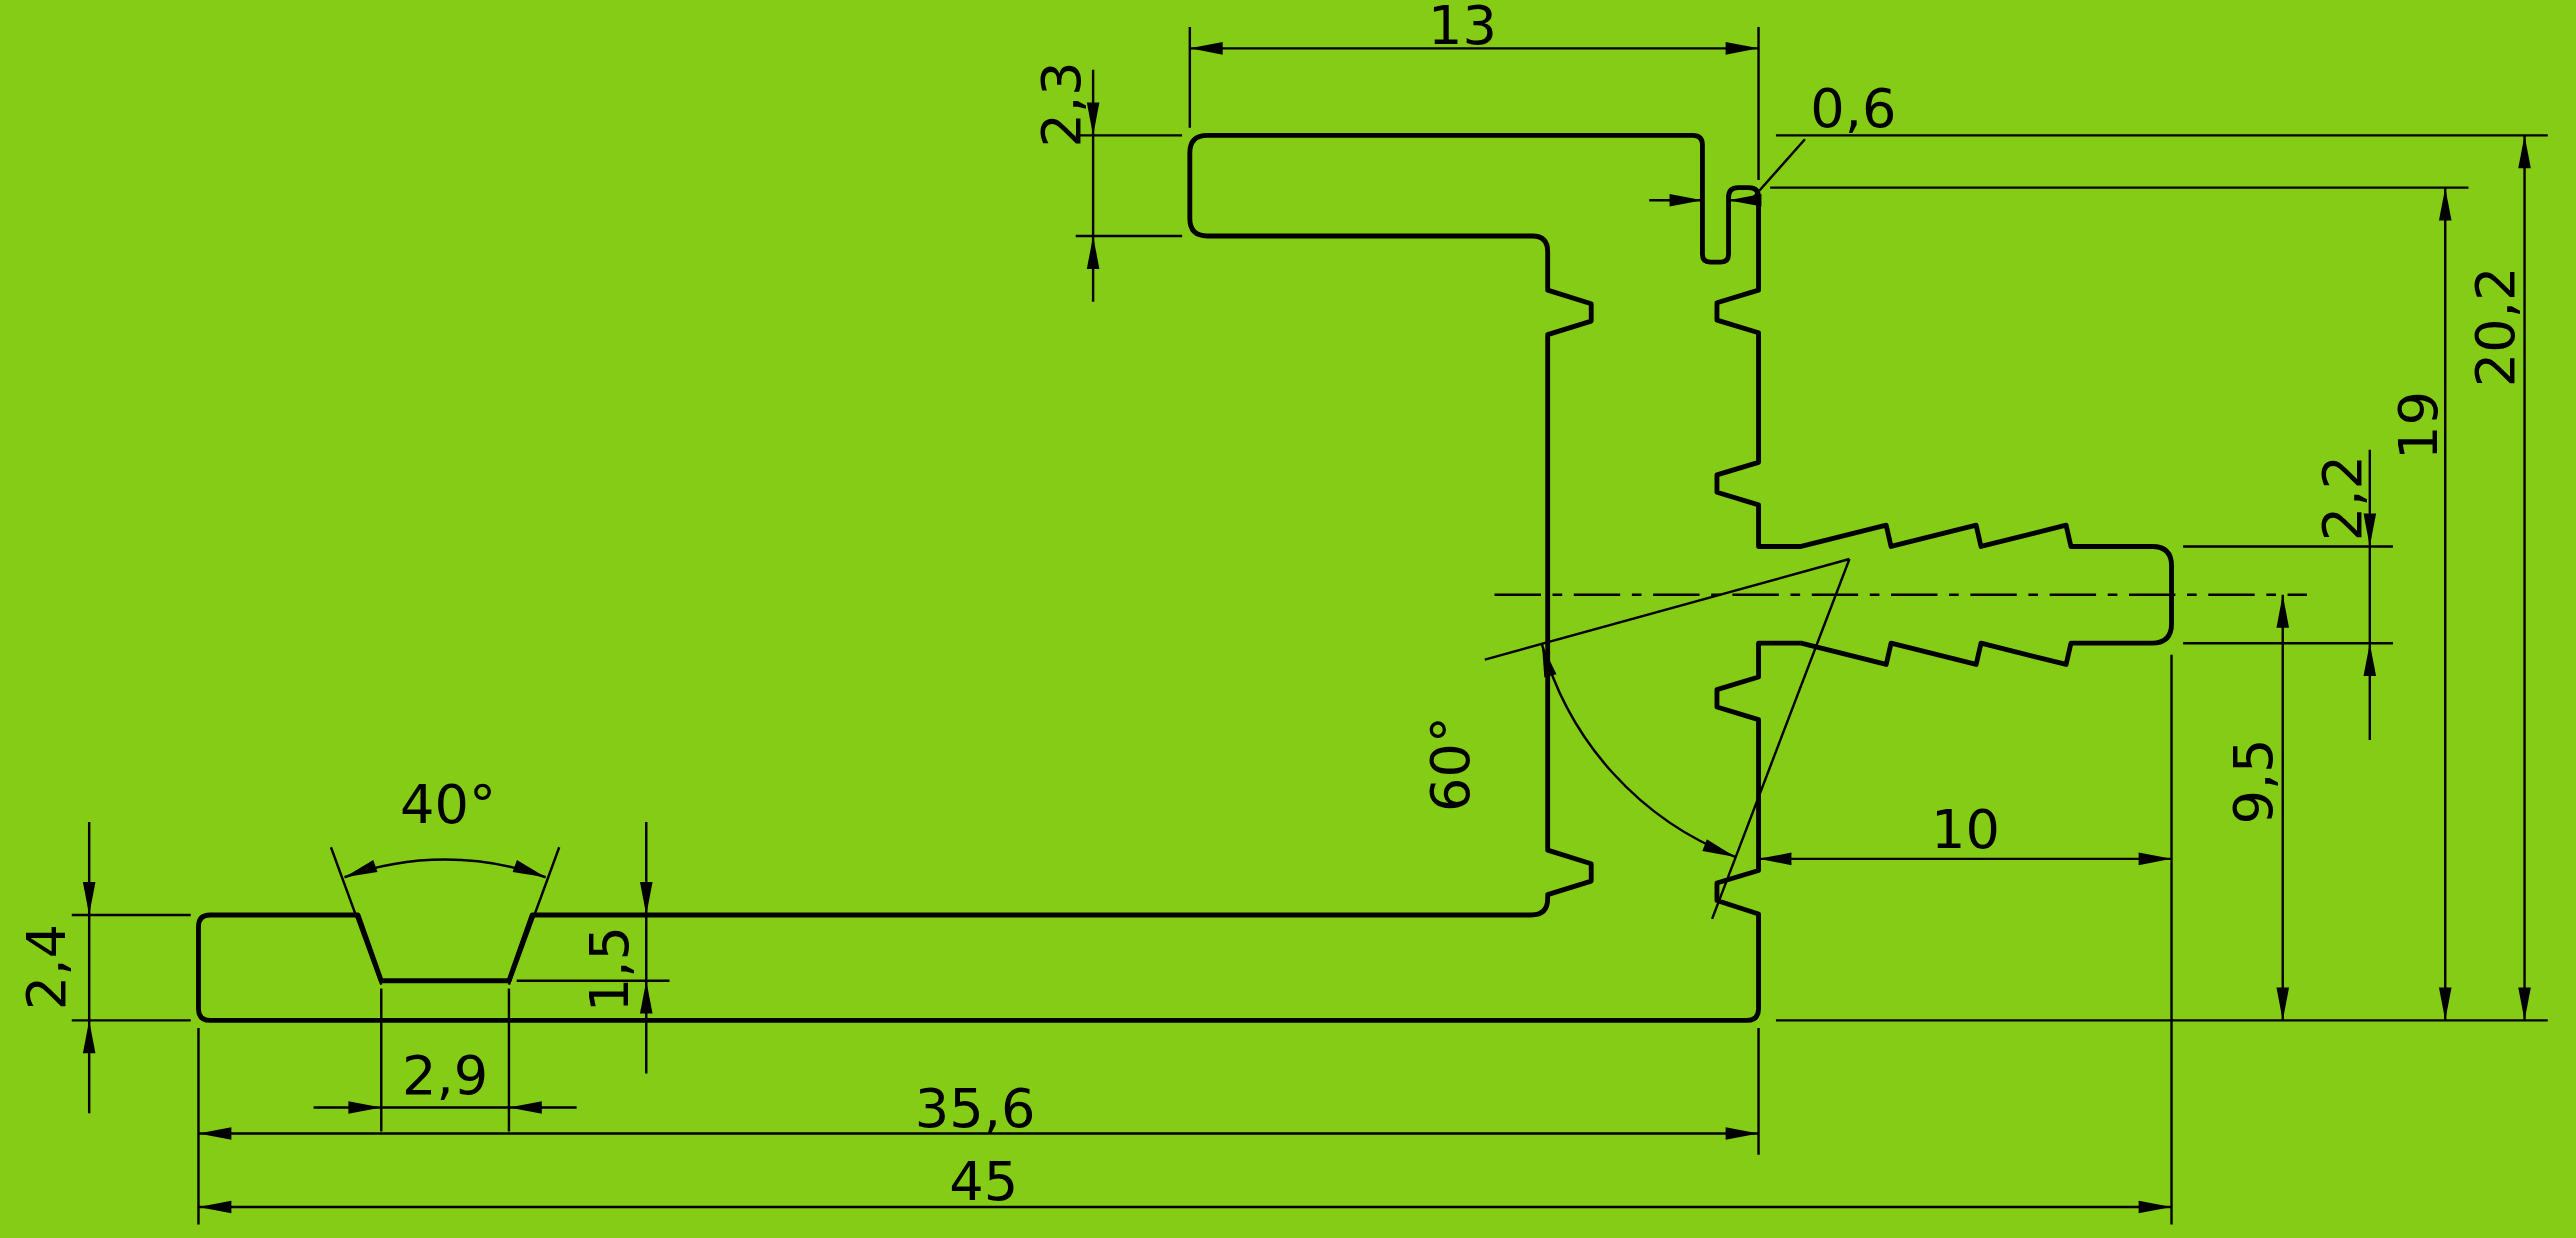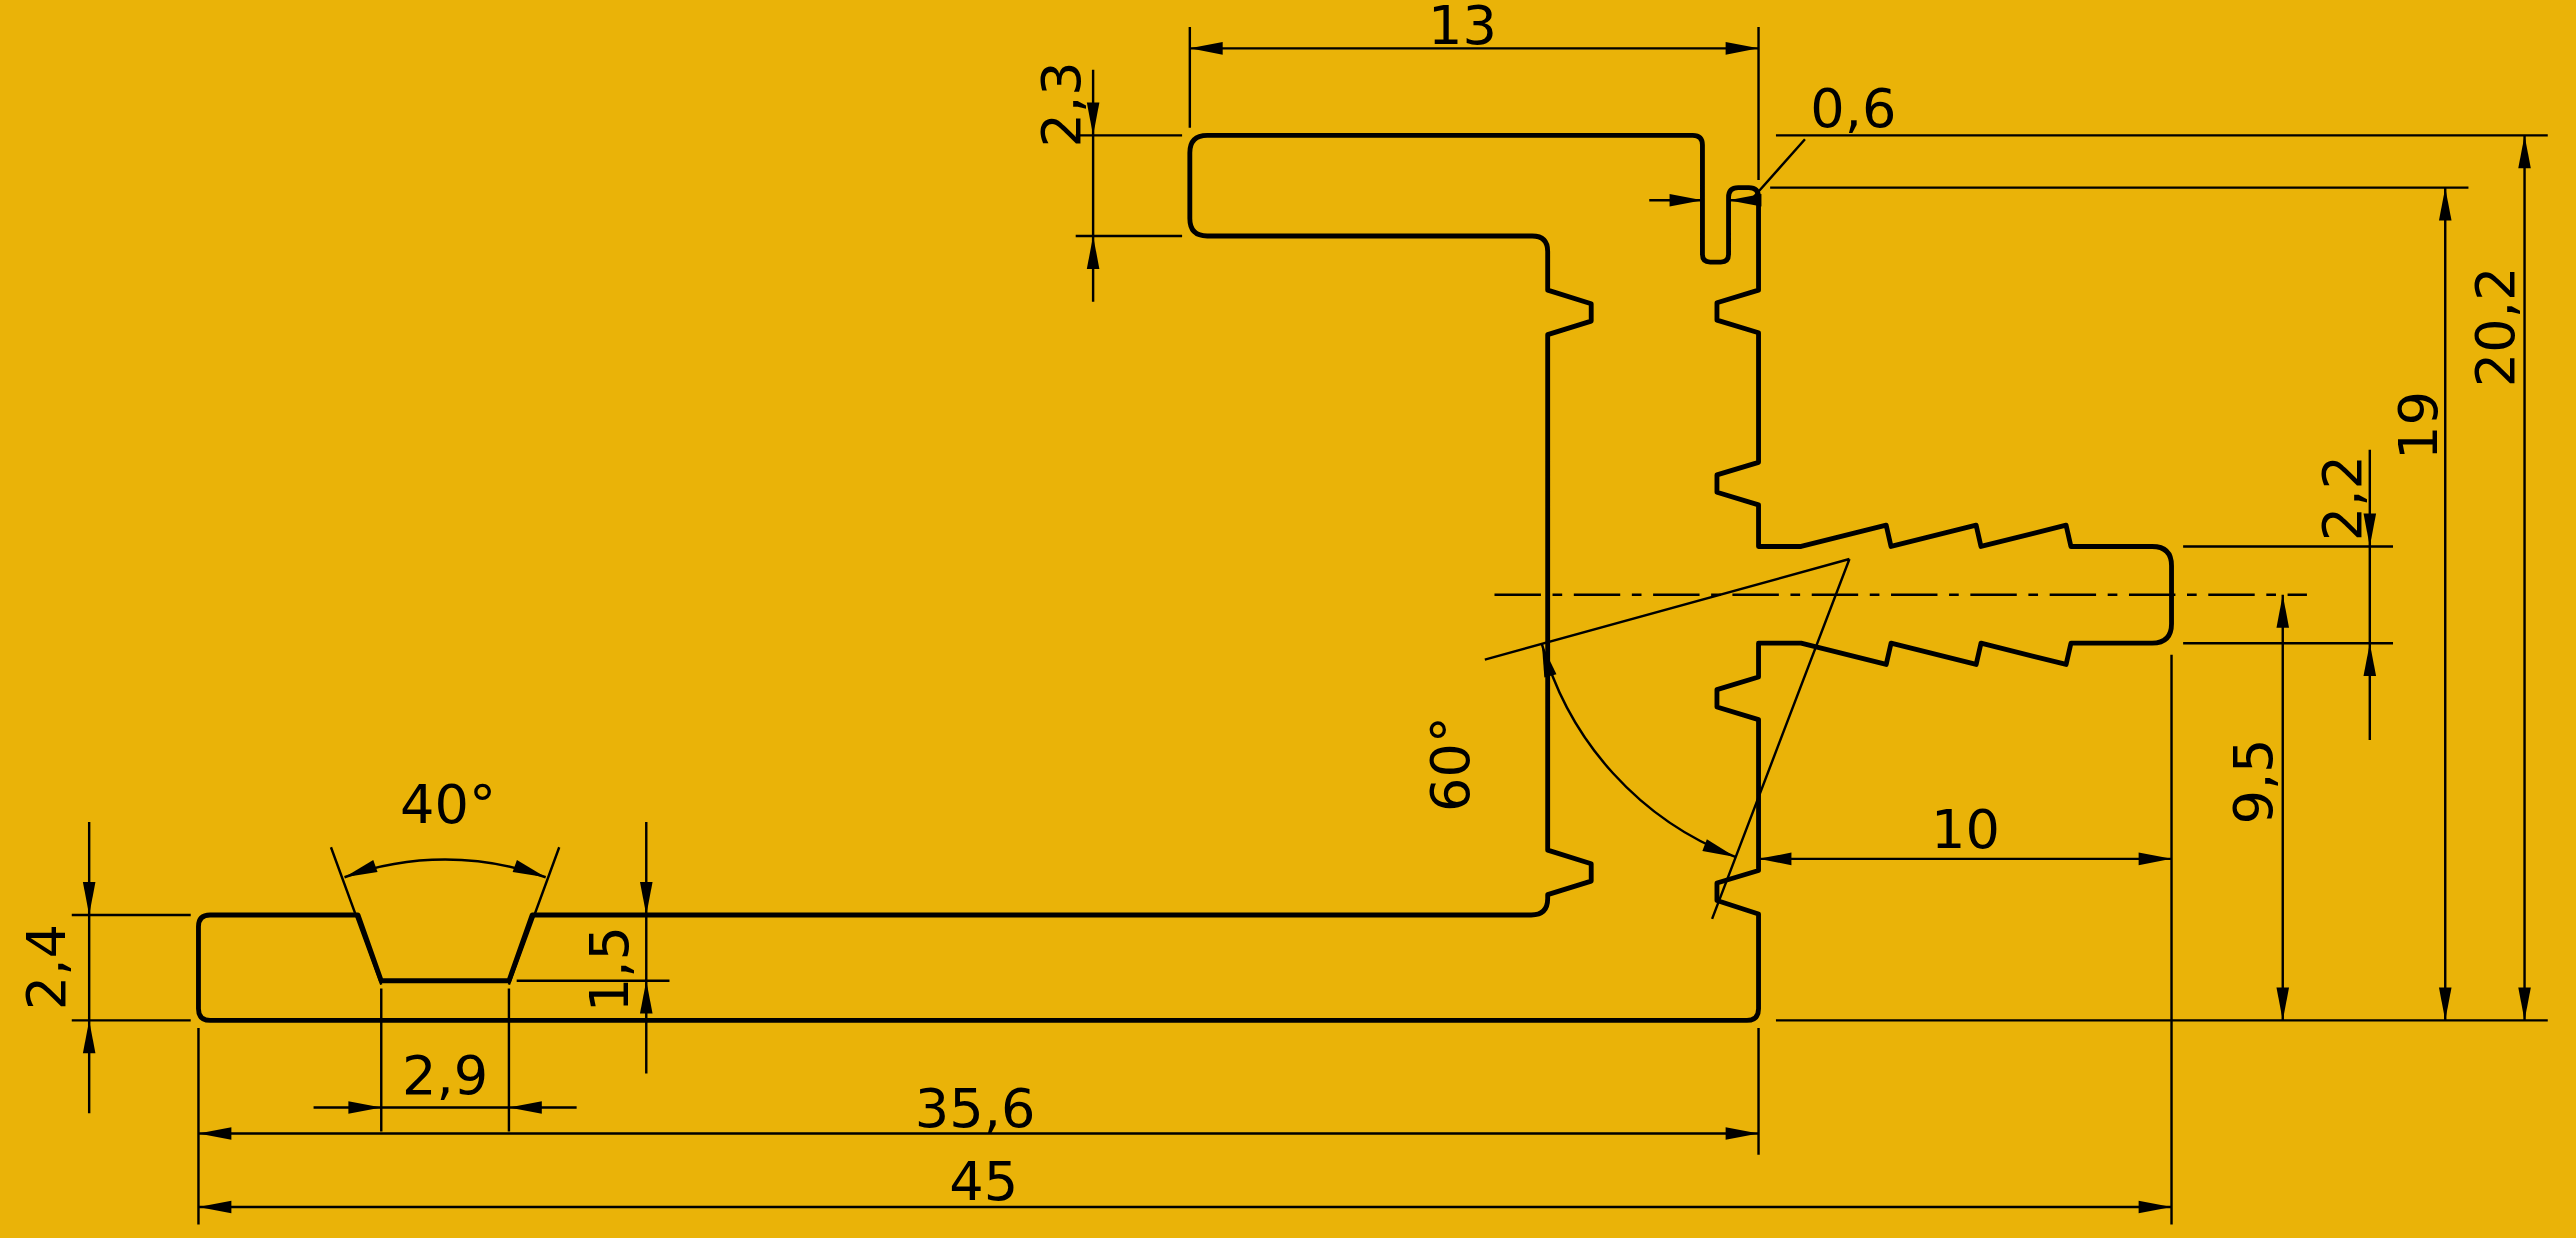--- a/index.html
+++ b/index.html
@@ -1,17 +1,17 @@
 <!DOCTYPE html>
 <html><head>
 <meta charset="utf-8">
 <title>Profile Cross-Section Drawing</title>
 <style>
   html, body { margin: 0; padding: 0; background: #ffffff; }
-  .drawing-canvas { width: 2576px; height: 1238px; background: #eab308; }
+  .drawing-canvas { width: 2576px; height: 1238px; background: #84cc16; }
   svg { display: block; }
   text.dim {
     font-family: "DejaVu Sans", "Liberation Sans", sans-serif;
     font-size: 56px;
     fill: #000000;
     stroke: none;
   }
   .thick { stroke: #000000; stroke-width: 5; fill: none; stroke-linejoin: round; stroke-linecap: round; }
   .thin  { stroke: #000000; stroke-width: 2.5; fill: none; stroke-linecap: butt; }
   .cl    { stroke: #000000; stroke-width: 2.5; fill: none; stroke-dasharray: 48 12 10 12; }

